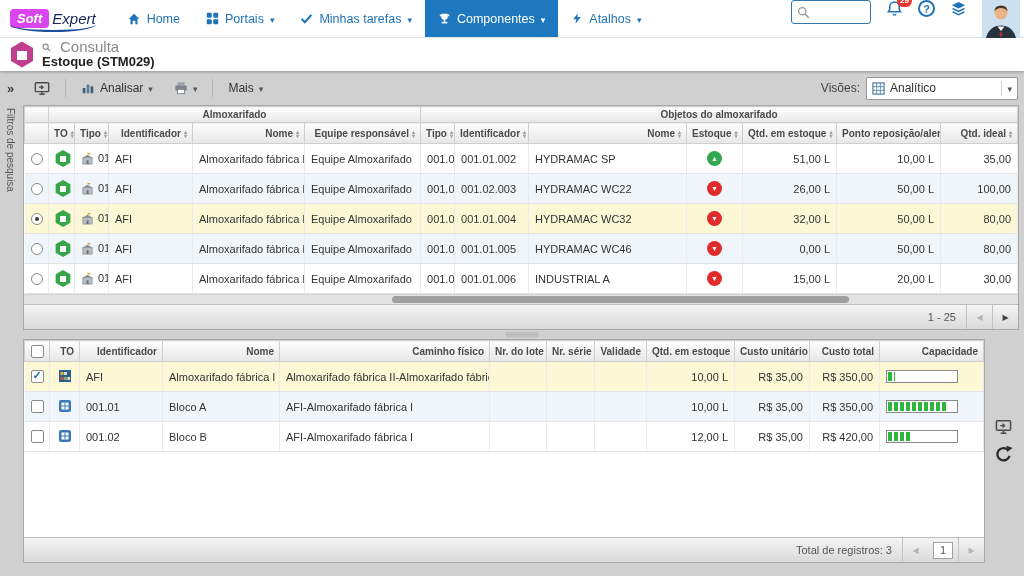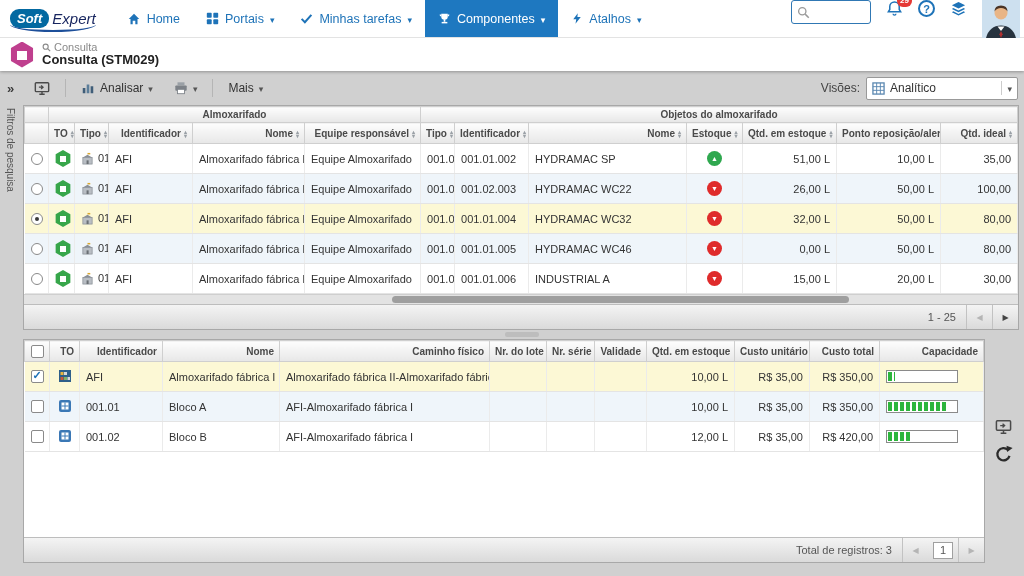--- a/index.html
+++ b/index.html
@@ -3,39 +3,39 @@
 <meta charset="utf-8">
 <style>
   *{box-sizing:border-box;margin:0;padding:0}
   html,body{width:1024px;height:576px;overflow:hidden}
   body{font-family:"Liberation Sans",sans-serif;background:#d0d0d0;font-size:12px;color:#333}
 
   
   .topnav{height:38px;background:#fff;display:flex;align-items:stretch;position:relative;z-index:3;border-bottom:1px solid #e3e3e3}
   .logo{display:flex;align-items:center;gap:3px;padding:0 18px 0 10px;position:relative;cursor:pointer}
   .logo::after{content:"";position:absolute;left:10px;right:18px;bottom:5px;height:7px;border-bottom:2px solid #1d4f9a;border-radius:0 0 60% 60%/0 0 100% 100%}
-  .logo-soft{background:#0369a1;color:#fff;font-weight:700;font-style:italic;font-size:13px;padding:2px 7px;border-radius:9px}
+  .logo-soft{background:#d946ef;color:#fff;font-weight:700;font-style:italic;font-size:13px;padding:2px 7px;border-radius:4px}
   .logo-expert{color:#17255f;font-weight:400;font-style:italic;font-size:15px}
   .nav-item{display:flex;align-items:center;gap:6px;padding:0 13px;color:#1e73b8;font-size:12.5px;cursor:pointer;white-space:nowrap}
   .nav-item.active{background:#1e78c0;color:#fff}
   .caret::after{content:"▾";font-size:9px;line-height:1}
   .nav-right{margin-left:auto;display:flex;align-items:flex-start;gap:15px;padding:0 4px 0 10px}
   .search-box{width:80px;height:24px;border:1px solid #3078b4;border-radius:3px;display:flex;align-items:center;padding:0 5px;cursor:text;background:#fff}
   .bell-wrap{position:relative;color:#1e73b8;cursor:pointer;display:flex}
   .badge{position:absolute;top:-5px;right:-9px;background:#e53935;color:#fff;font-size:8px;font-weight:700;border-radius:8px;padding:2px 3px;line-height:1}
   .help-circle{width:17px;height:17px;border:2px solid #1e73b8;border-radius:50%;color:#1e73b8;font-weight:700;font-size:11px;display:flex;align-items:center;justify-content:center;cursor:pointer}
   .help-circle::after{content:"?"}
   .layers{color:#1e73b8;cursor:pointer;display:flex}
   .avatar{width:38px;height:38px;display:block;cursor:pointer}
 
   
   .titlebar{height:33px;background:#fff;display:flex;align-items:center;gap:8px;padding:0 10px;box-shadow:0 1px 3px rgba(0,0,0,.3);position:relative;z-index:2}
   .hex-badge{width:24px;height:26px;position:relative;clip-path:polygon(50% 0,96% 25%,96% 75%,50% 100%,4% 75%,4% 25%);background:#bf3f8e;flex:0 0 auto}
   .hex-badge::after{content:"";position:absolute;left:7px;right:7px;top:9px;bottom:8px;background:#fff}
-  .breadcrumb{display:flex;align-items:center;gap:3px;font-size:11px;color:#8a8a8a;line-height:1.1}
+  .breadcrumb{display:flex;align-items:center;gap:9px;font-size:15px;color:#8a8a8a;line-height:1.1}
   .page-title{font-size:13px;font-weight:700;color:#222;line-height:1.15}
 
   
   .main{position:relative;height:375px;padding:0 4px 0 23px}
   .filter-strip{position:absolute;left:0;top:0;bottom:0;width:21px;display:flex;flex-direction:column;align-items:center;gap:12px;padding-top:10px;cursor:pointer}
   .expand-chevrons::after{content:"»";font-size:13px;font-weight:700;color:#3c3c3c}
   .vertical-label{writing-mode:vertical-rl;font-size:10px;color:#555}
 
   
   .toolbar{height:34px;display:flex;align-items:center;gap:3px;padding:3px 2px}
@@ -190,21 +190,21 @@
   <div class="titlebar">
     <div class="hex-badge"></div>
     <div class="title-block">
       <div class="breadcrumb">
         <svg width="9" height="9" viewBox="0 0 16 16">
             <circle cx="6.5" cy="6.5" r="4.5" stroke="#8a8a8a" stroke-width="2" fill="none"></circle>
             <path d="M10 10 L14.5 14.5" stroke="#8a8a8a" stroke-width="2.2"></path>
           </svg>
         <span>Consulta</span>
       </div>
-      <div class="page-title">Consulta (STM029)</div>
+      <div class="page-title">Estoque (STM029)</div>
     </div>
   </div>
 
   <div class="main">
 
     <div class="filter-strip">
       <span class="expand-chevrons"></span>
       <span class="vertical-label">Filtros de pesquisa</span>
     </div>
 

